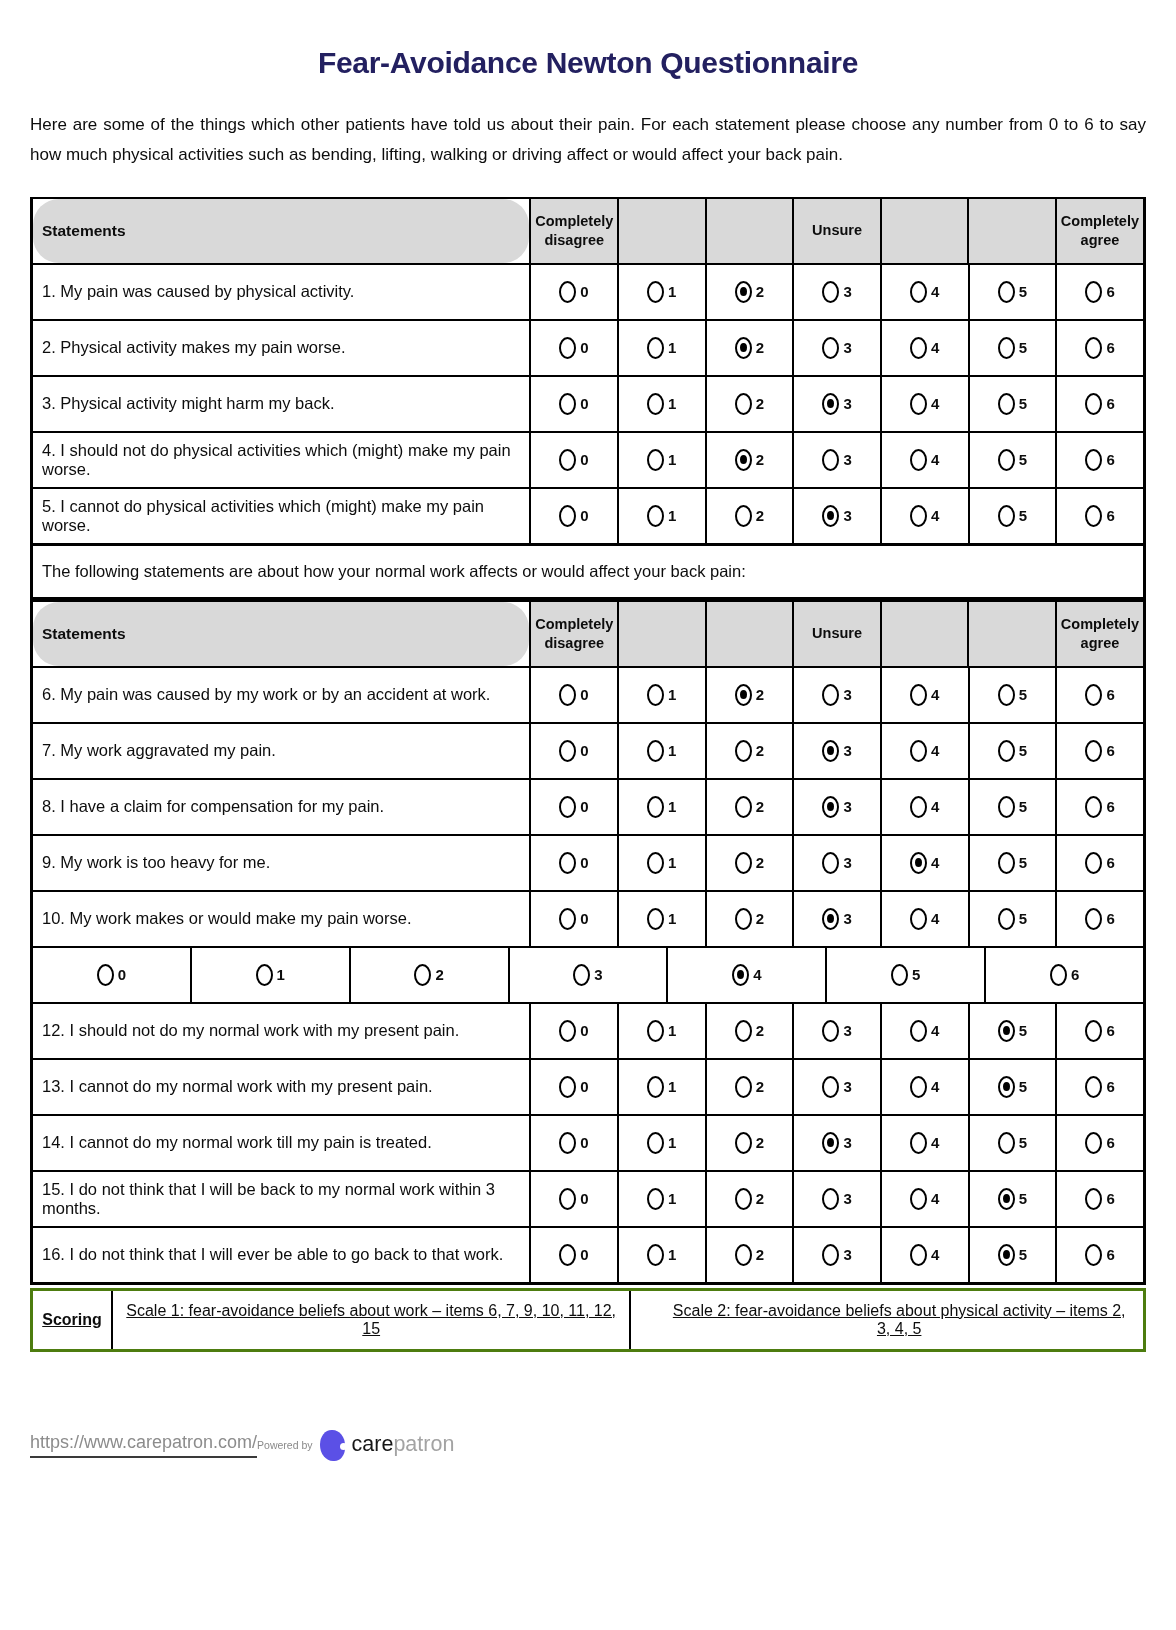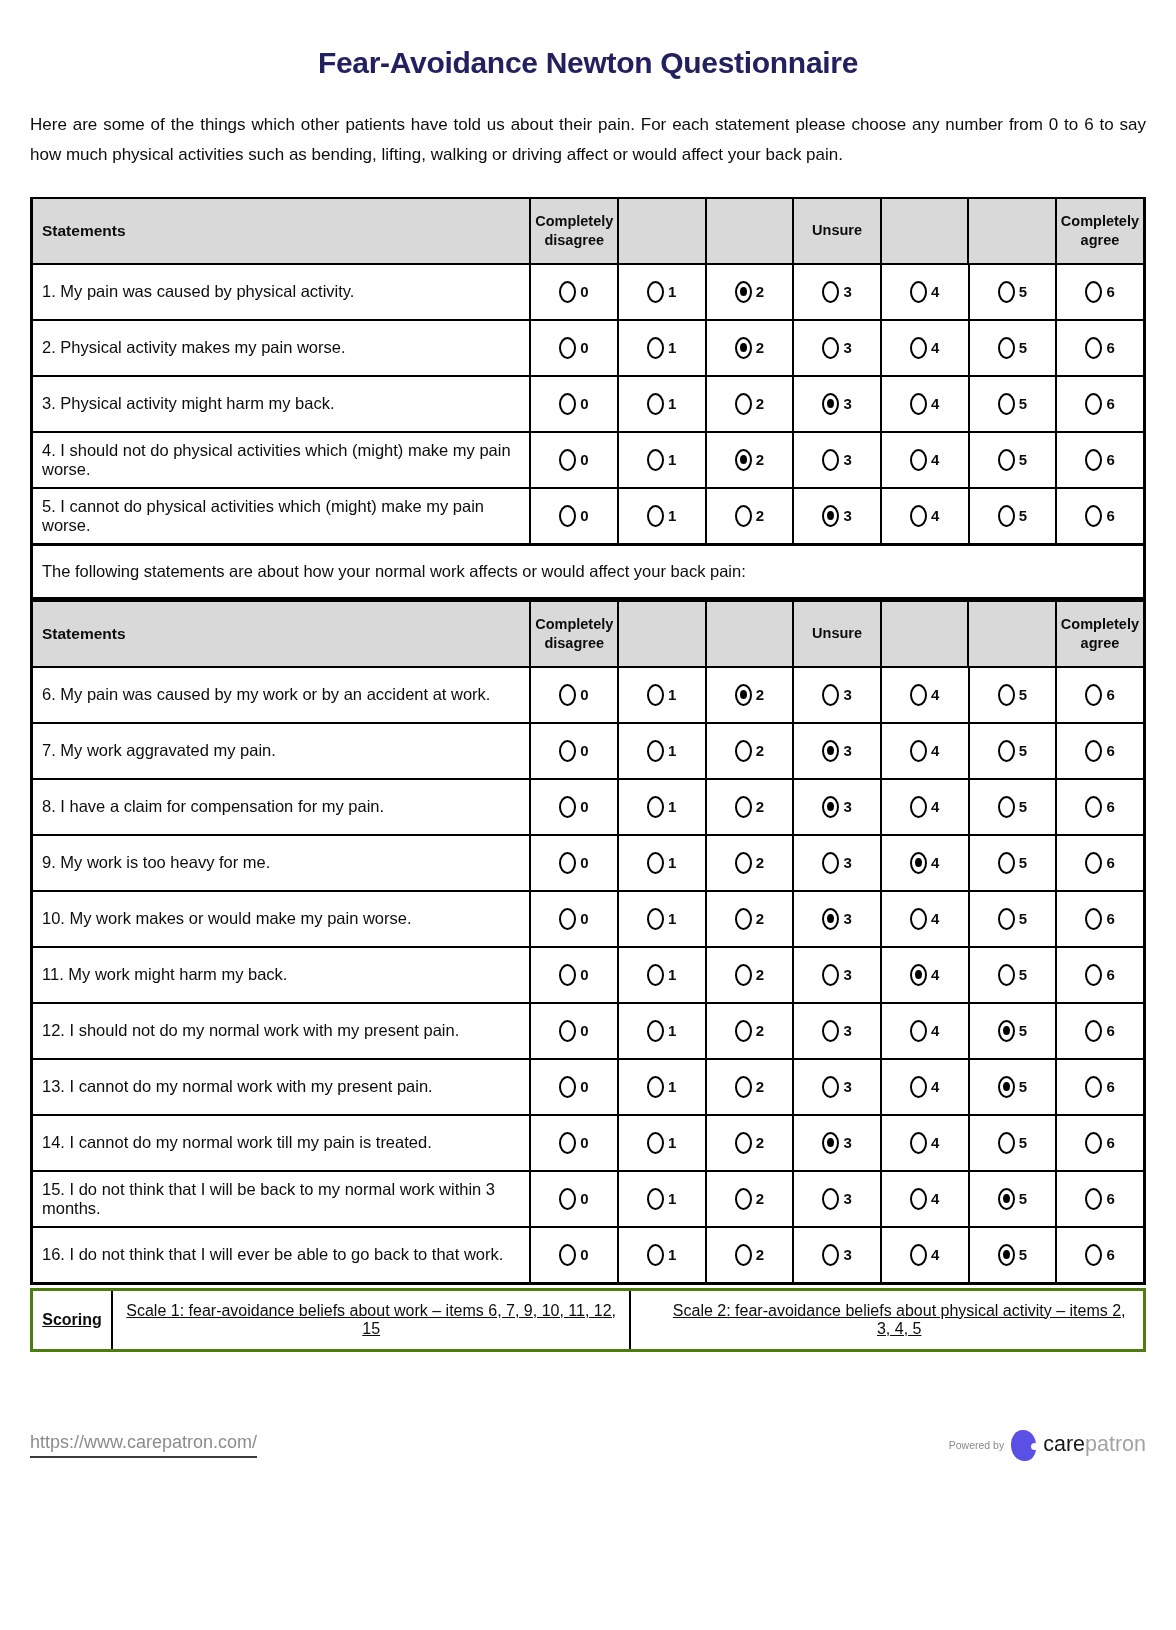--- a/index.html
+++ b/index.html
@@ -33,21 +33,21 @@
   
   .qtable { border: 3px solid #000; border-top-width: 2.5px; }
   .qrow { display: flex; align-items: stretch; }
   .qrow + .qrow, .tbody .qrow { border-top: 2.5px solid #000; }
   .tbody .qrow:first-child { border-top: 2.5px solid #000; }
   .qcell {
     display: flex; align-items: center;
     border-left: 2px solid #000;
     padding: 4px 4px;
   }
-  .qcell:first-child { border-left: none; }
+  .qcell:first-child { border-left: none; border-radius: 26px; }
   .stmt-cell {
     flex: 0 0 44.7%;
     padding: 6px 10px 6px 9px;
     font-size: 16.5px;
   }
   .opt-cell {
     flex: 1 1 0;
     justify-content: center;
     min-height: 54px;
     column-gap: 4px;
@@ -116,21 +116,20 @@
     margin: 27px 0 0 0;
     font-size: 16.5px;
     line-height: 1.85;
     text-align: justify;
   }
 
   
   .footer {
     margin-top: 78px;
     display: flex;
-    justify-content: space-between;
     align-items: center;
   }
   .site-link {
     font-size: 18px;
     color: #8c8c8c;
     text-decoration: none;
     border-bottom: 2.5px solid #3a3a3a;
     padding-bottom: 3px;
     cursor: pointer;
   }
@@ -529,21 +528,20 @@
           <div class="qcell opt-cell">
             <span class="radio"></span>
             <span class="num">5</span>
           </div>
           <div class="qcell opt-cell">
             <span class="radio"></span>
             <span class="num">6</span>
           </div>
         </div>
         <div class="qrow">
-          <div class="qcell stmt-cell">11. My work might harm my back.</div>
           <div class="qcell opt-cell">
             <span class="radio"></span>
             <span class="num">0</span>
           </div>
           <div class="qcell opt-cell">
             <span class="radio"></span>
             <span class="num">1</span>
           </div>
           <div class="qcell opt-cell">
             <span class="radio"></span>

